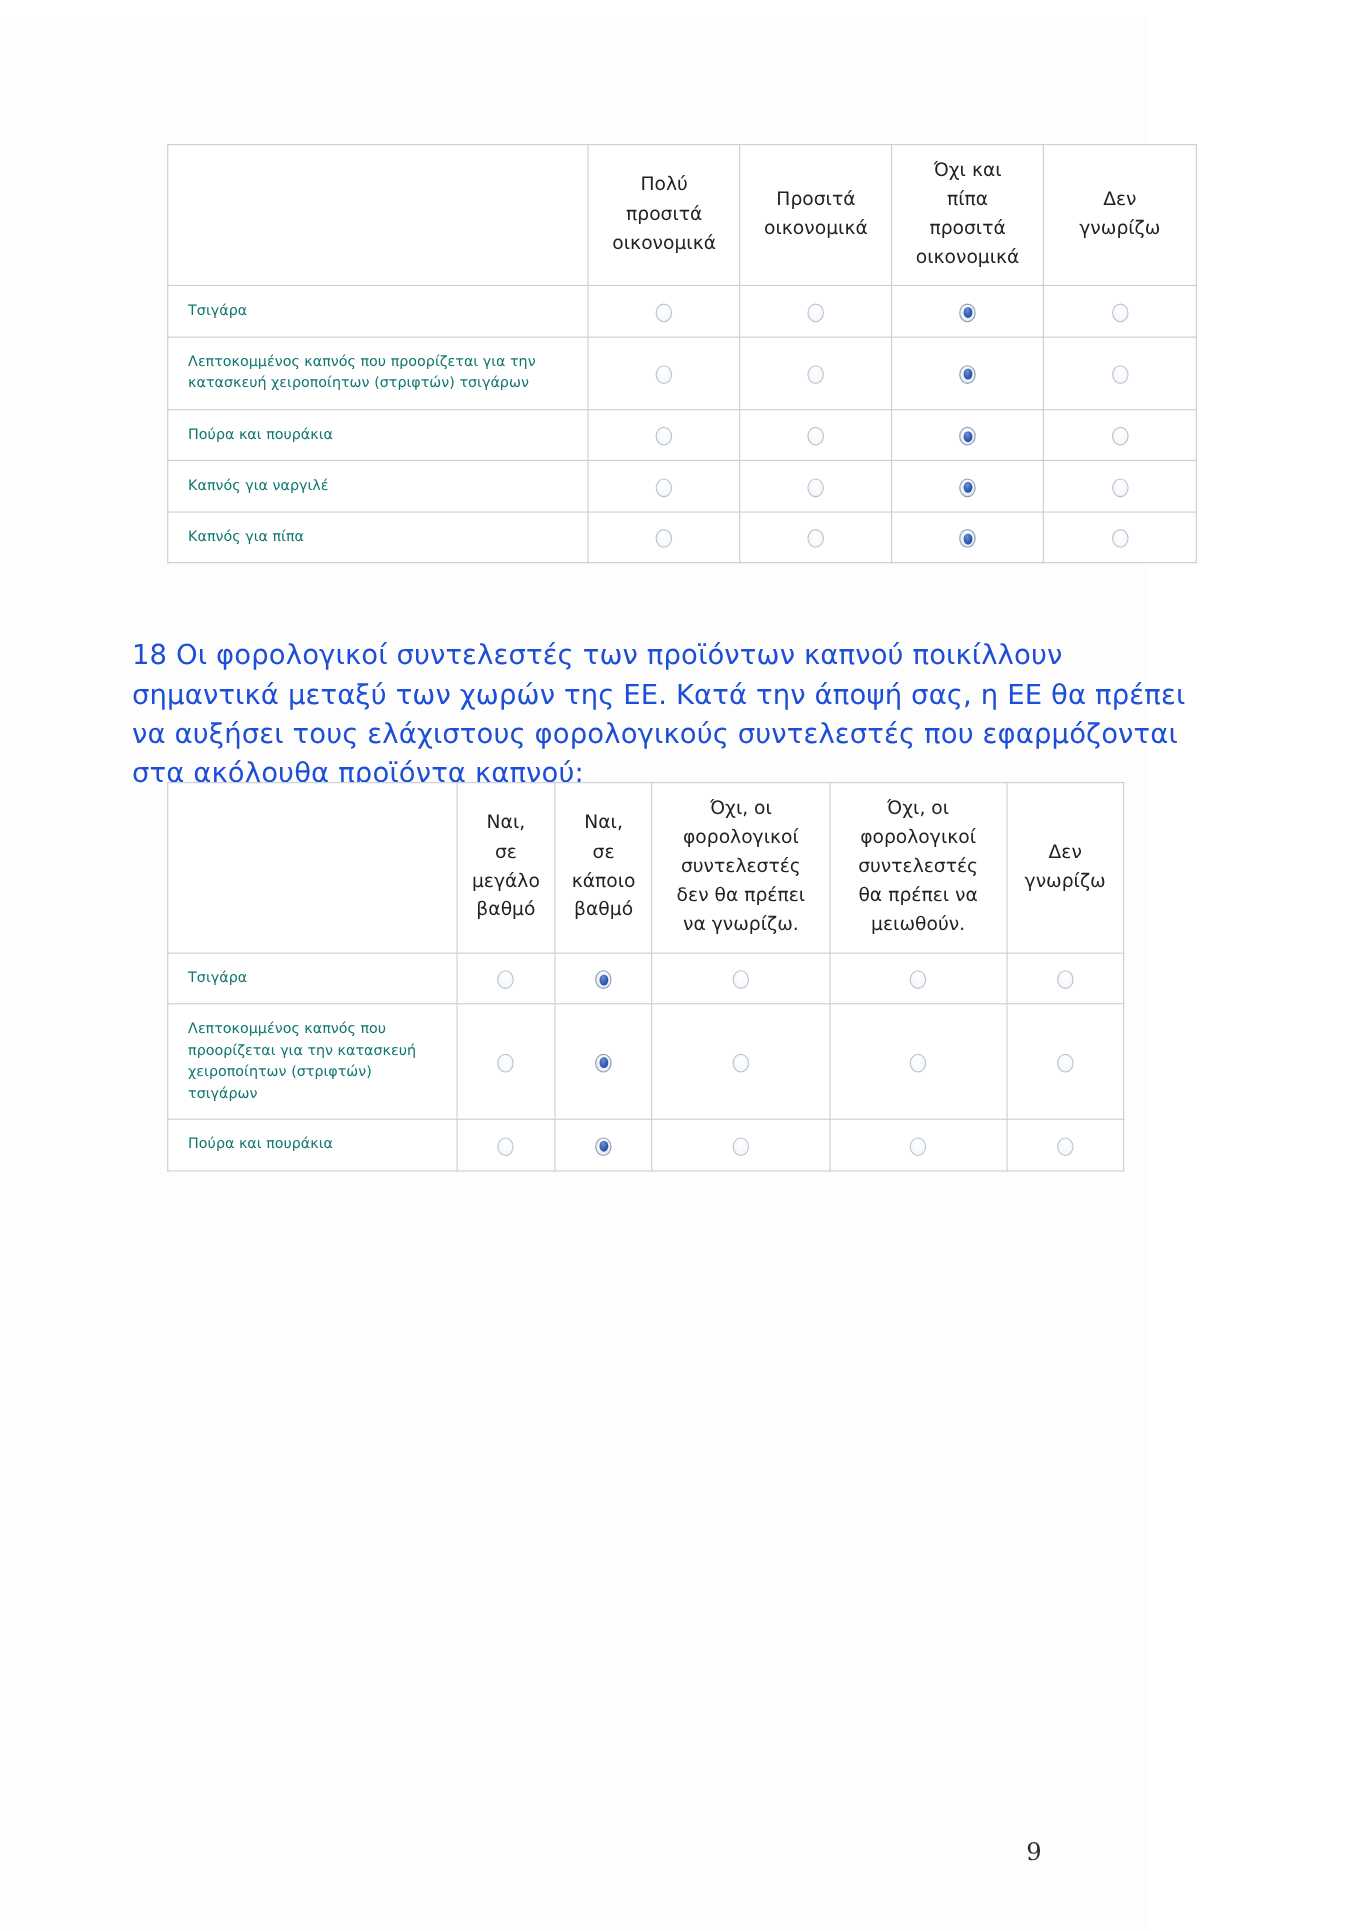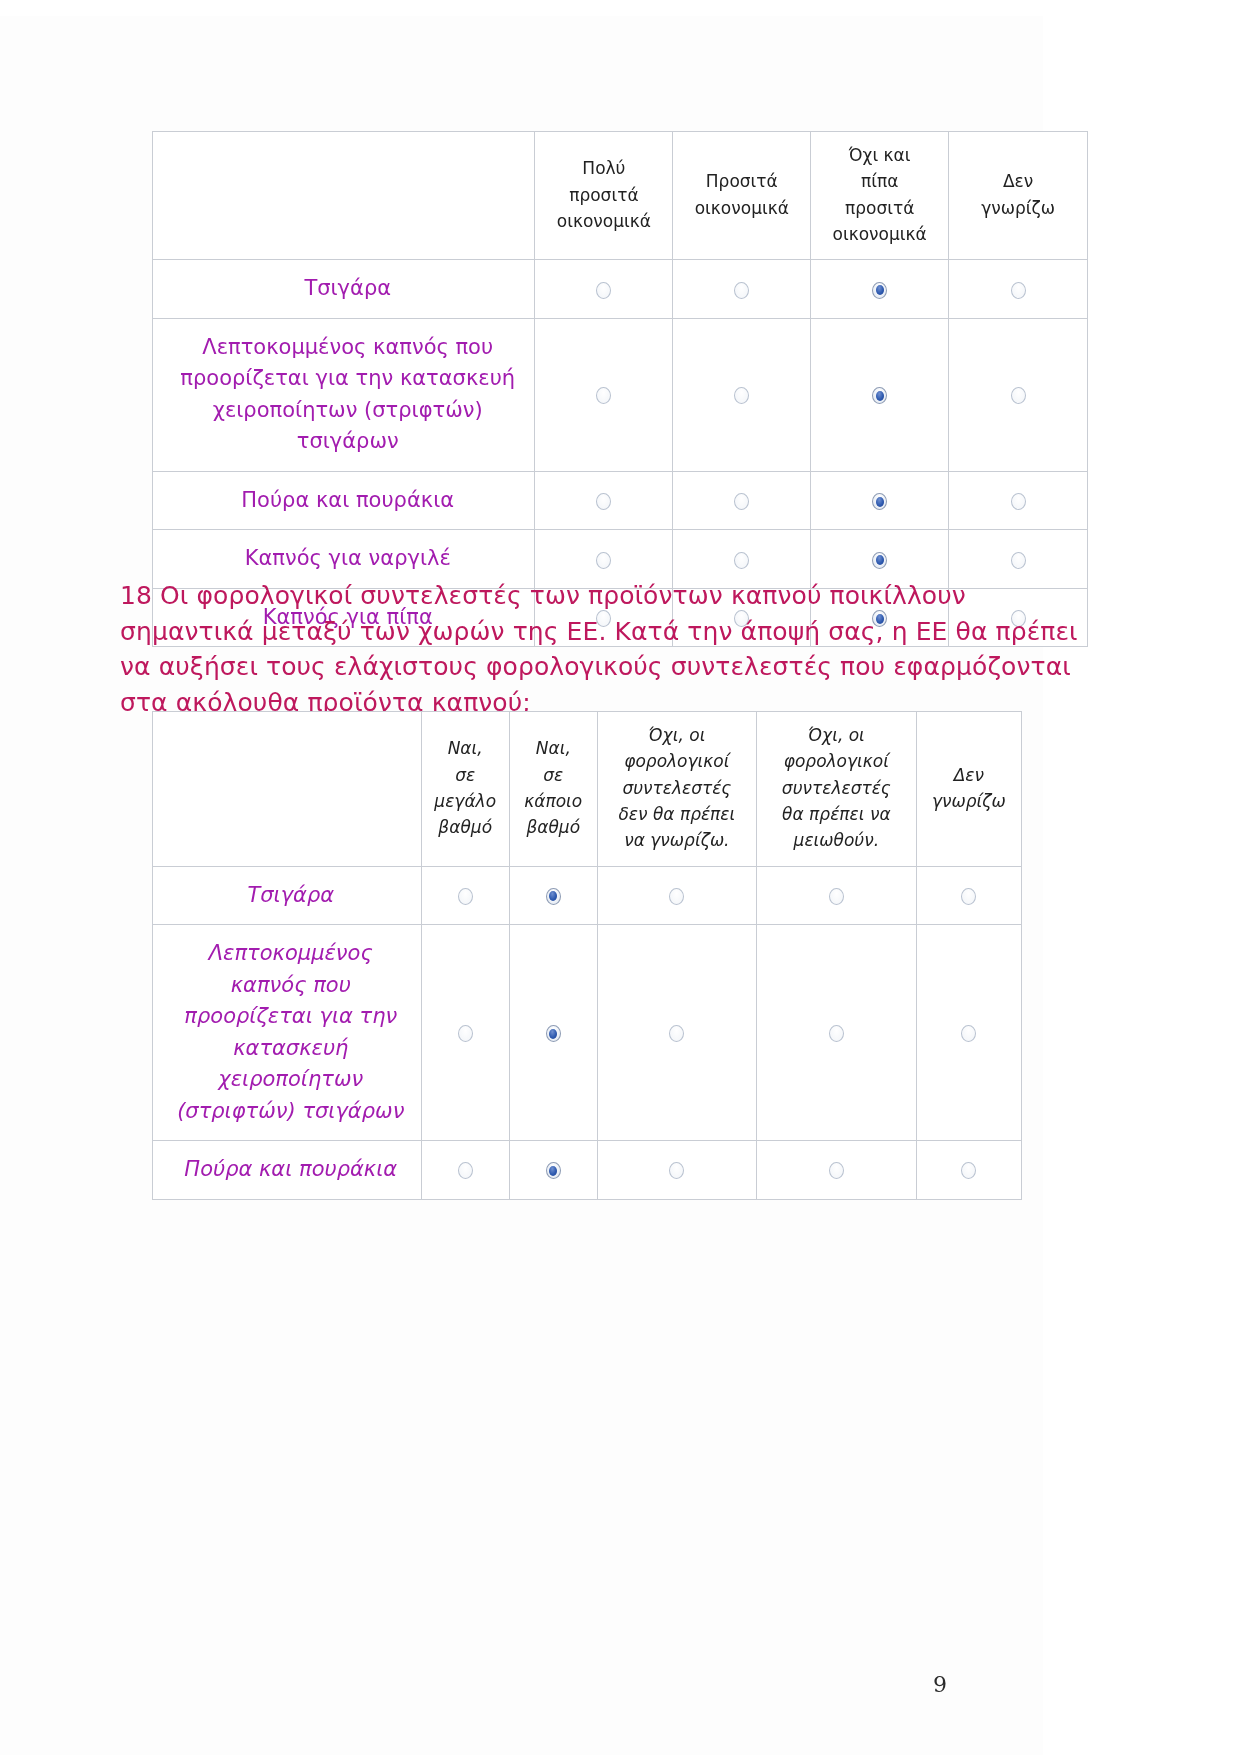--- a/index.html
+++ b/index.html
@@ -40,24 +40,24 @@
   .matrix th {
     font-weight: normal;
     text-align: center;
     font-size: 17px;
     line-height: 1.55;
     color: #222;
     padding: 10px 4px 12px 4px;
     vertical-align: middle;
   }
   .matrix .row-label {
-    text-align: center;
-    font-size: 21px;
+    text-align: left;
+    font-size: 13px;
     line-height: 1.5;
-    color: #a21caf;
+    color: #0f766e;
     padding: 13px 10px 13px 18px;
   }
   .matrix .opt-cell {
     text-align: center;
     padding: 10px 0;
   }
 
   
   .radio {
     display: inline-block;
@@ -84,21 +84,21 @@
     margin-left: -4px;
     margin-top: -5px;
     border-radius: 50%;
     background: radial-gradient(ellipse at 42% 28%, #6f8fd0 0%, #2f5bb0 55%, #1d3f8f 100%);
   }
 
   
   .question {
     font-size: 25px;
     line-height: 1.42;
-    color: #be185d;
+    color: #1d4ed8;
     letter-spacing: 0.1px;
   }
 
   .page-number {
     position: absolute;
     right: 96px;
     bottom: 74px;
     font-size: 22px;
     color: #2a2a2a;
     font-family: "DejaVu Serif", "Liberation Serif", serif;
@@ -115,21 +115,20 @@
     position: absolute;
     left: 120px;
     top: 537px;
     width: 960px;
   }
   #table-2-wrap {
     position: absolute;
     left: 152px;
     top: 695px;
     width: 870px;
-    font-style: italic;
   }
 </style>
 </head>
 <body>
 
 <div class="page">
 
   <div id="table-1-wrap">
     <table class="matrix" id="matrix-1">
       <colgroup>

